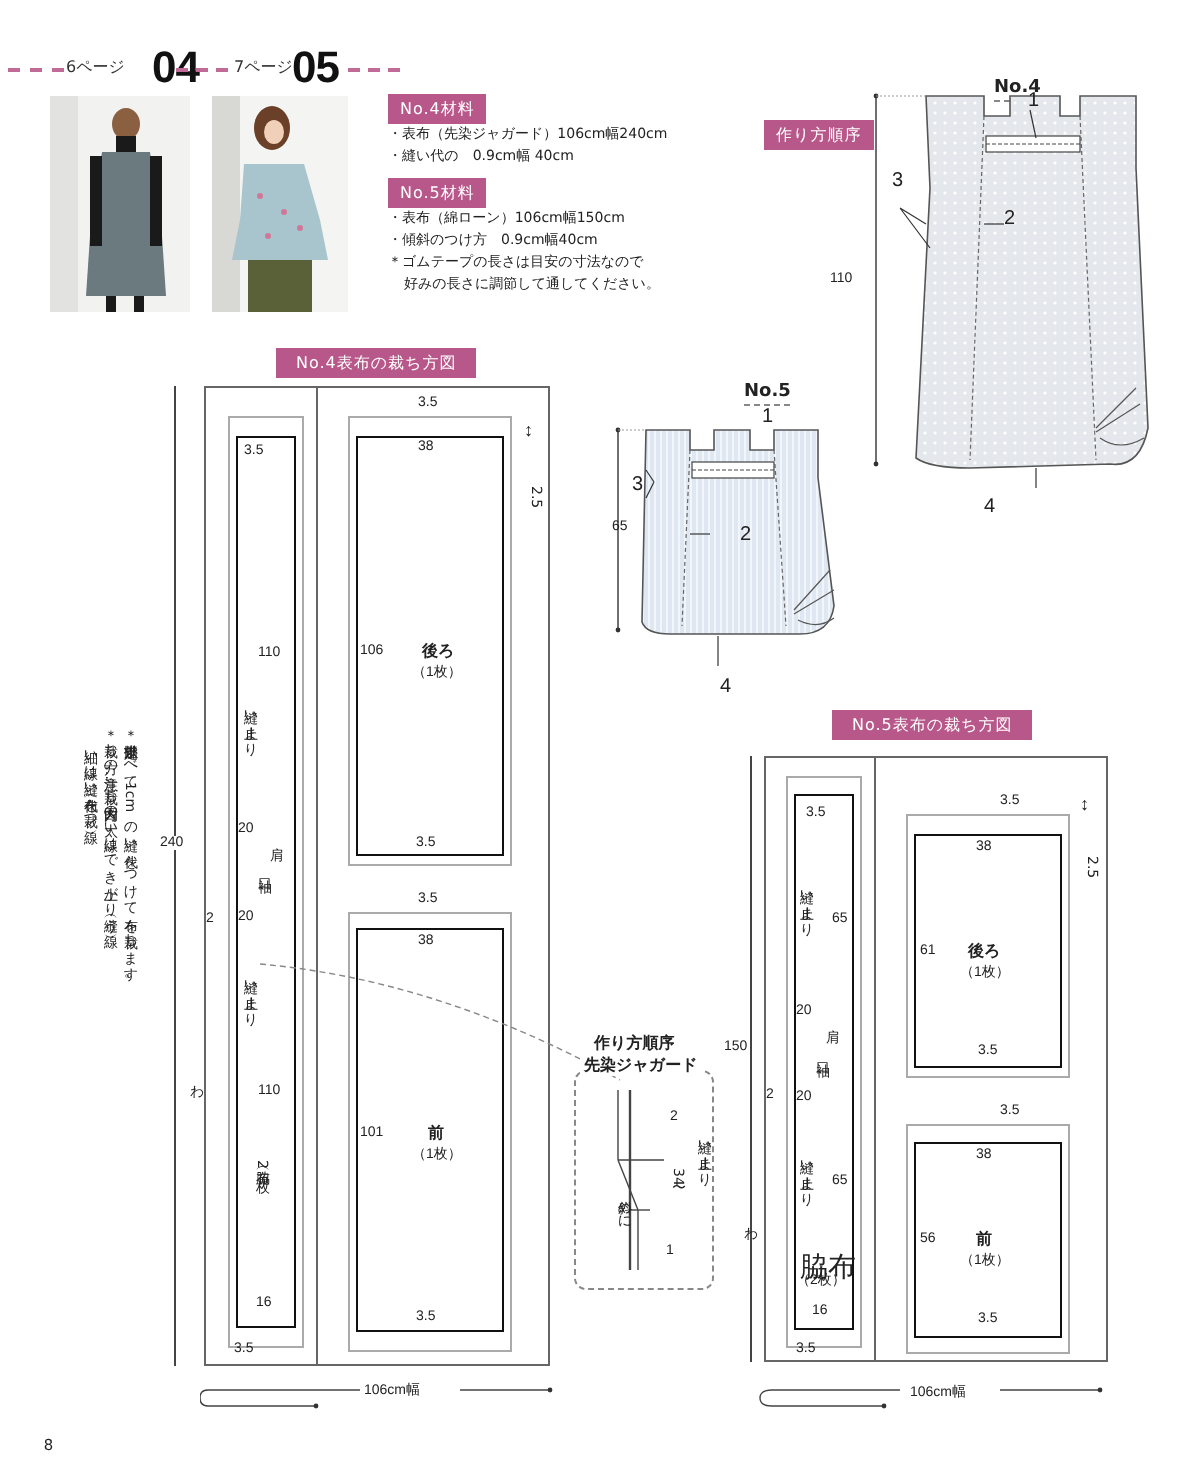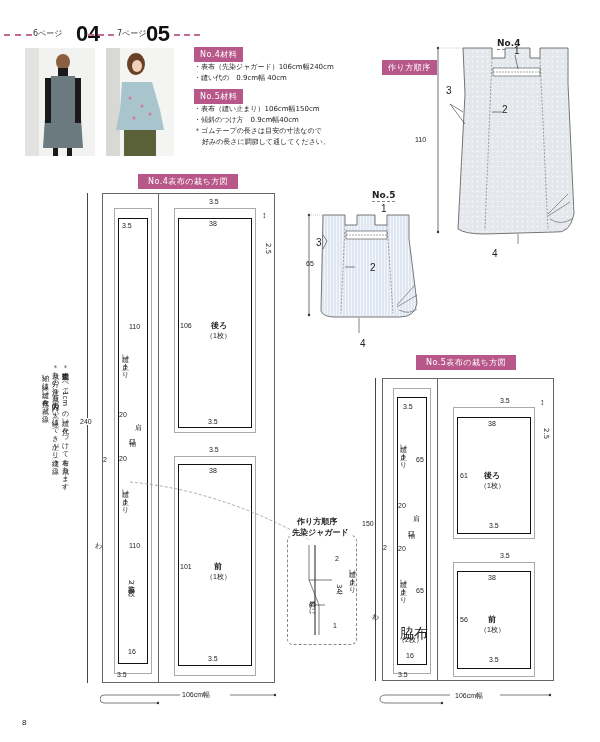--- a/index.html
+++ b/index.html
@@ -55,21 +55,21 @@
       <circle cx="28" cy="70" r="1.5" fill="#d07898"></circle>
       <circle cx="44" cy="66" r="1.5" fill="#d07898"></circle>
     <rect x="18" y="82" width="32" height="26" fill="#5a6038"></rect>
   </svg>
 </div>
 
 <div class="tag" style="left:194px;top:47px;">No.4材料</div>
 <div class="mat" style="left:194px;top:62px;">・表布（先染ジャガード）106cm幅240cm</div>
 <div class="mat" style="left:194px;top:73px;">・縫い代の　0.9cm幅 40cm</div>
 <div class="tag" style="left:194px;top:89px;text-align:right;">No.5材料</div>
-<div class="mat" style="left:194px;top:104px;">・表布（縫い止まり）106cm幅150cm</div>
+<div class="mat" style="left:194px;top:104px;">・表布（綿ローン）106cm幅150cm</div>
 <div class="mat" style="left:194px;top:115px;">・傾斜のつけ方　0.9cm幅40cm</div>
 <div class="mat" style="left:194px;top:126px;">＊ゴムテープの長さは目安の寸法なので</div>
 <div class="mat" style="left:202px;top:137px;">好みの長さに調節して通してください。</div>
 
 <div class="tag" style="left:382px;top:44px;margin-top:16px;">作り方順序</div>
 
 <div class="abs" style="left:497px;top:31px;"><span class="uline">No.4</span></div>
 <svg class="abs" style="left:430px;top:44px;" width="170" height="200" viewBox="0 0 170 200">
   <defs>
       <pattern id="dots4" width="5" height="5" patternUnits="userSpaceOnUse">

